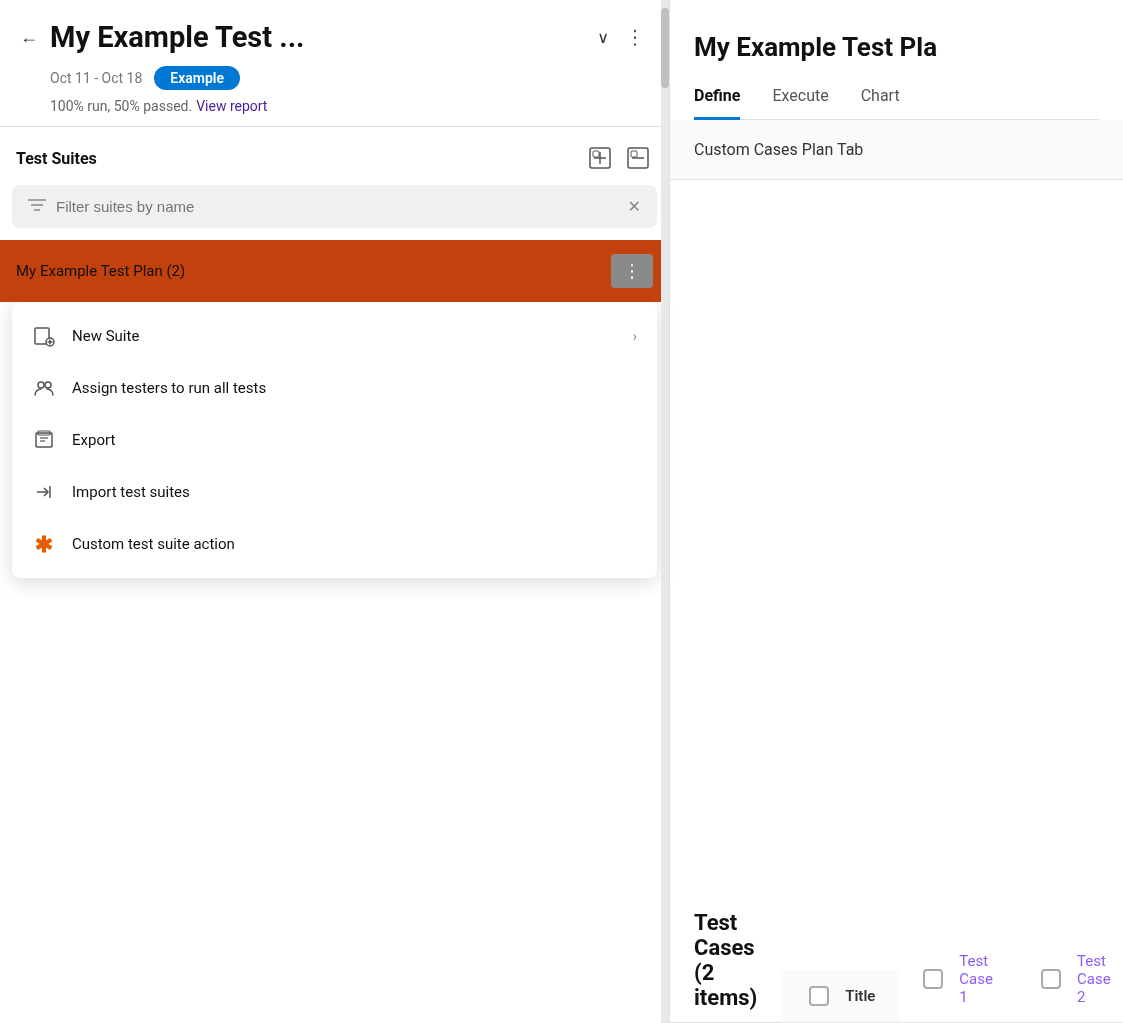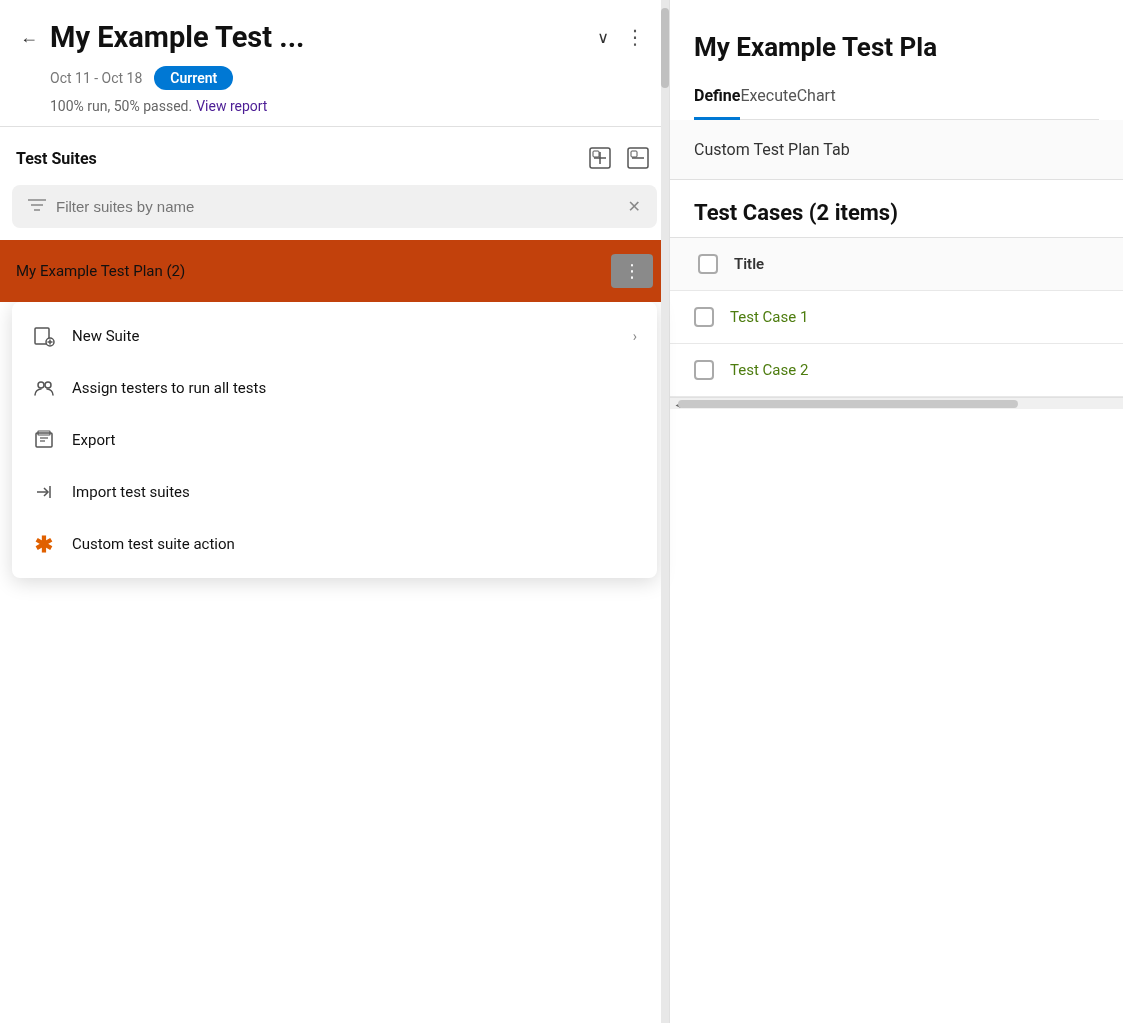--- a/index.html
+++ b/index.html
@@ -251,20 +251,21 @@
 
     .right-title {
       font-size: 26px;
       font-weight: 700;
       color: #111;
       margin-bottom: 16px;
     }
 
     .tabs-row {
       display: flex;
+      gap: 32px;
       border-bottom: 1px solid #e0e0e0;
     }
 
     .tab {
       padding: 8px 0 12px 0;
       font-size: 16px;
       cursor: pointer;
       color: #555;
       border-bottom: 3px solid transparent;
       margin-bottom: -1px;
@@ -285,21 +286,22 @@
     .custom-tab-label {
       font-size: 16px;
       color: #333;
     }
 
     
     .test-cases-section {
       flex: 1;
       overflow: hidden;
       display: flex;
-      flex-direction: column;
+      flex-direction: row;
+      align-items: flex-end;
     }
 
     .test-cases-header {
       padding: 20px 24px 12px 24px;
       font-size: 22px;
       font-weight: 700;
       color: #111;
       border-bottom: 1px solid #e0e0e0;
     }
 
@@ -320,21 +322,21 @@
       width: 20px;
       height: 20px;
       border: 2px solid #aaa;
       border-radius: 4px;
       background: white;
       flex-shrink: 0;
     }
 
     .test-case-title {
       font-size: 15px;
-      color: #4d7c0f;
+      color: #8b5cf6;
     }
 
     .test-case-title.bold {
       font-weight: 600;
       color: #333;
     }
 
     
     .right-scrollbar {
       height: 12px;
@@ -374,21 +376,21 @@
 
   <div class="header-row">
     <button class="back-btn">←</button>
     <span class="plan-title">My Example Test ...</span>
     <button class="chevron-btn">∨</button>
     <button class="more-btn">⋮</button>
   </div>
 
   <div class="date-row">
     <span class="date-label">Oct 11 - Oct 18</span>
-    <span class="current-badge">Current</span>
+    <span class="current-badge">Example</span>
   </div>
 
   <div class="stats-row">
     <span>100% run, 50% passed.</span>
     <a class="view-report-link">View report</a>
   </div>
 
   <div class="divider"></div>
 
   <div class="suites-header">
@@ -494,21 +496,21 @@
   <div class="right-header">
     <div class="right-title">My Example Test Pla</div>
     <div class="tabs-row">
       <div class="tab active">Define</div>
       <div class="tab">Execute</div>
       <div class="tab">Chart</div>
     </div>
   </div>
 
   <div class="custom-tab-section">
-    <span class="custom-tab-label">Custom Test Plan Tab</span>
+    <span class="custom-tab-label">Custom Cases Plan Tab</span>
   </div>
 
   <div class="test-cases-section">
     <div class="test-cases-header">Test Cases (2 items)</div>
 
     <div class="test-case-row header">
       <div class="checkbox"></div>
       <span class="test-case-title bold">Title</span>
     </div>
 

